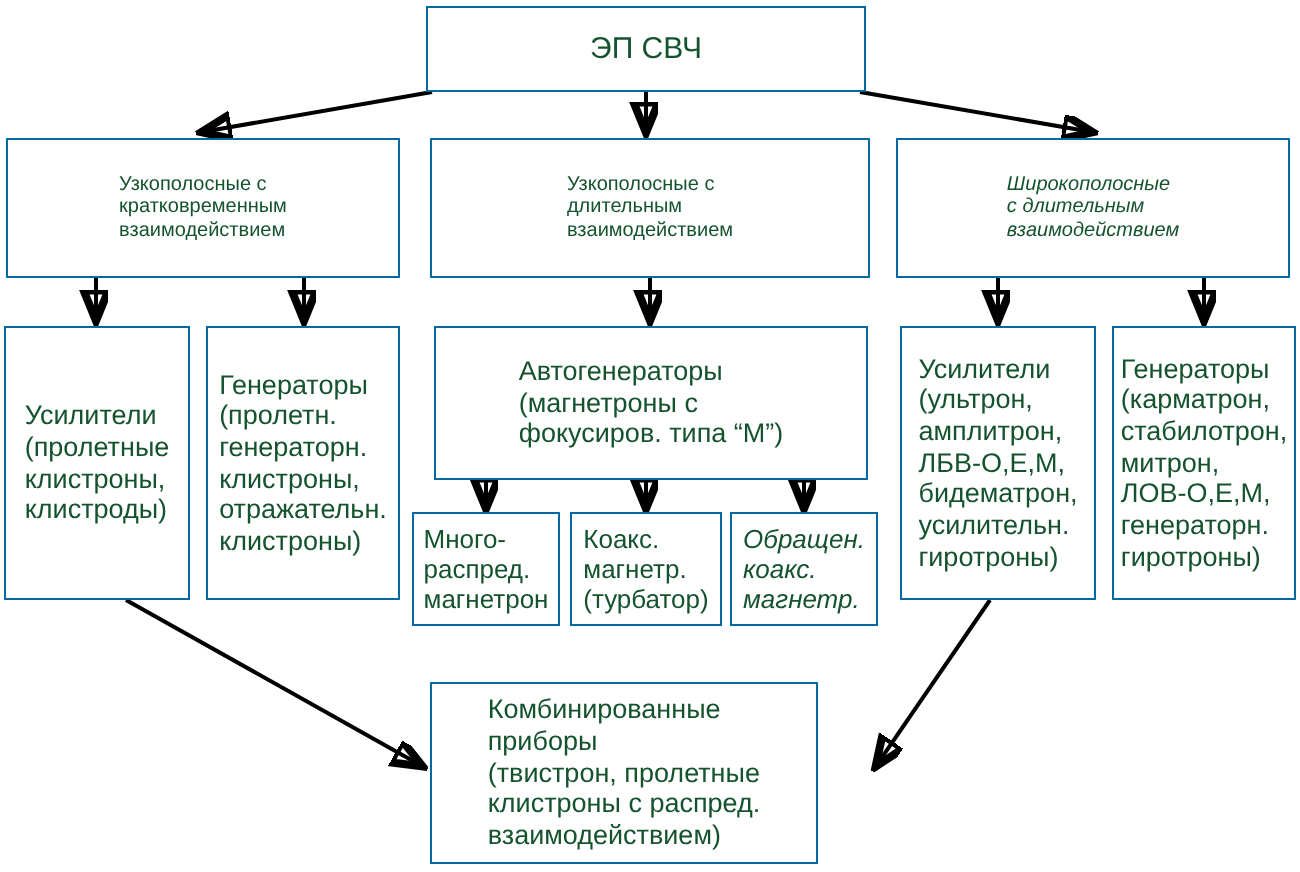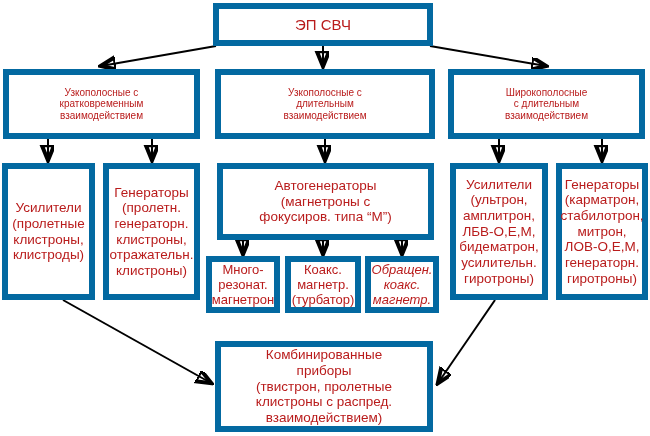--- a/index.html
+++ b/index.html
@@ -6,27 +6,26 @@
   #canvas{
     position:relative;
     width:650px;height:436px;
     background:#ffffff;
     font-family:"Liberation Sans","DejaVu Sans",sans-serif;
     overflow:hidden;
   }
   .node{
     position:absolute;
     box-sizing:border-box;
-    border:6px solid #0369a1;
+    border:1px solid #0369a1;
     background:#ffffff;
     display:flex;
     align-items:center;
     justify-content:center;
-    text-align:center;
-    color:#b91c1c;
+    color:#14532d;
     line-height:1.16;
     white-space:pre-line;
     z-index:2;
   }
   .t-root{font-size:15px;}
   .t-l2{font-size:10px;}
   .t-l3{font-size:13.5px;}
   .t-small{font-size:13px;}
   .t-bottom{font-size:13.5px;}
   svg.edges{
@@ -73,21 +72,21 @@
   </svg>
 
   <div class="node t-root" style="left:213px;top:3px;width:220px;height:43px;">ЭП СВЧ</div>
 
   <div class="node t-l2" style="left:3px;top:69px;width:197px;height:70px;">Узкополосные с
 кратковременным
 взаимодействием</div>
   <div class="node t-l2" style="left:215px;top:69px;width:220px;height:70px;">Узкополосные с
 длительным
 взаимодействием</div>
-  <div class="node t-l2" style="left:448px;top:69px;width:197px;height:70px;">Широкополосные
+  <div class="node t-l2" style="left:448px;top:69px;width:197px;height:70px;font-style:italic;">Широкополосные
 с длительным
 взаимодействием</div>
 
   <div class="node t-l3" style="left:2px;top:163px;width:93px;height:137px;">Усилители
 (пролетные
 клистроны,
 клистроды)</div>
   <div class="node t-l3" style="left:103px;top:163px;width:97px;height:137px;">Генераторы
 (пролетн.
 генераторн.
@@ -106,28 +105,28 @@
 гиротроны)</div>
   <div class="node t-l3" style="left:556px;top:163px;width:92px;height:137px;">Генераторы
 (карматрон,
 стабилотрон,
 митрон,
 ЛОВ-О,Е,М,
 генераторн.
 гиротроны)</div>
 
   <div class="node t-small" style="left:206px;top:256px;width:74px;height:57px;">Много-
-резонат.
+распред.
 магнетрон</div>
   <div class="node t-small" style="left:285px;top:256px;width:76px;height:57px;">Коакс.
 магнетр.
 (турбатор)</div>
   <div class="node t-small" style="left:365px;top:256px;width:74px;height:57px;font-style:italic;">Обращен.
 коакс.
 магнетр.</div>
 
-  <div class="node t-bottom" style="left:215px;top:341px;width:218px;height:91px;">Комбинированные
+  <div class="node t-bottom" style="left:215px;top:341px;width:194px;height:91px;">Комбинированные
 приборы
 (твистрон, пролетные
 клистроны с распред.
 взаимодействием)</div>
 
 </div>
 
 </body></html>

